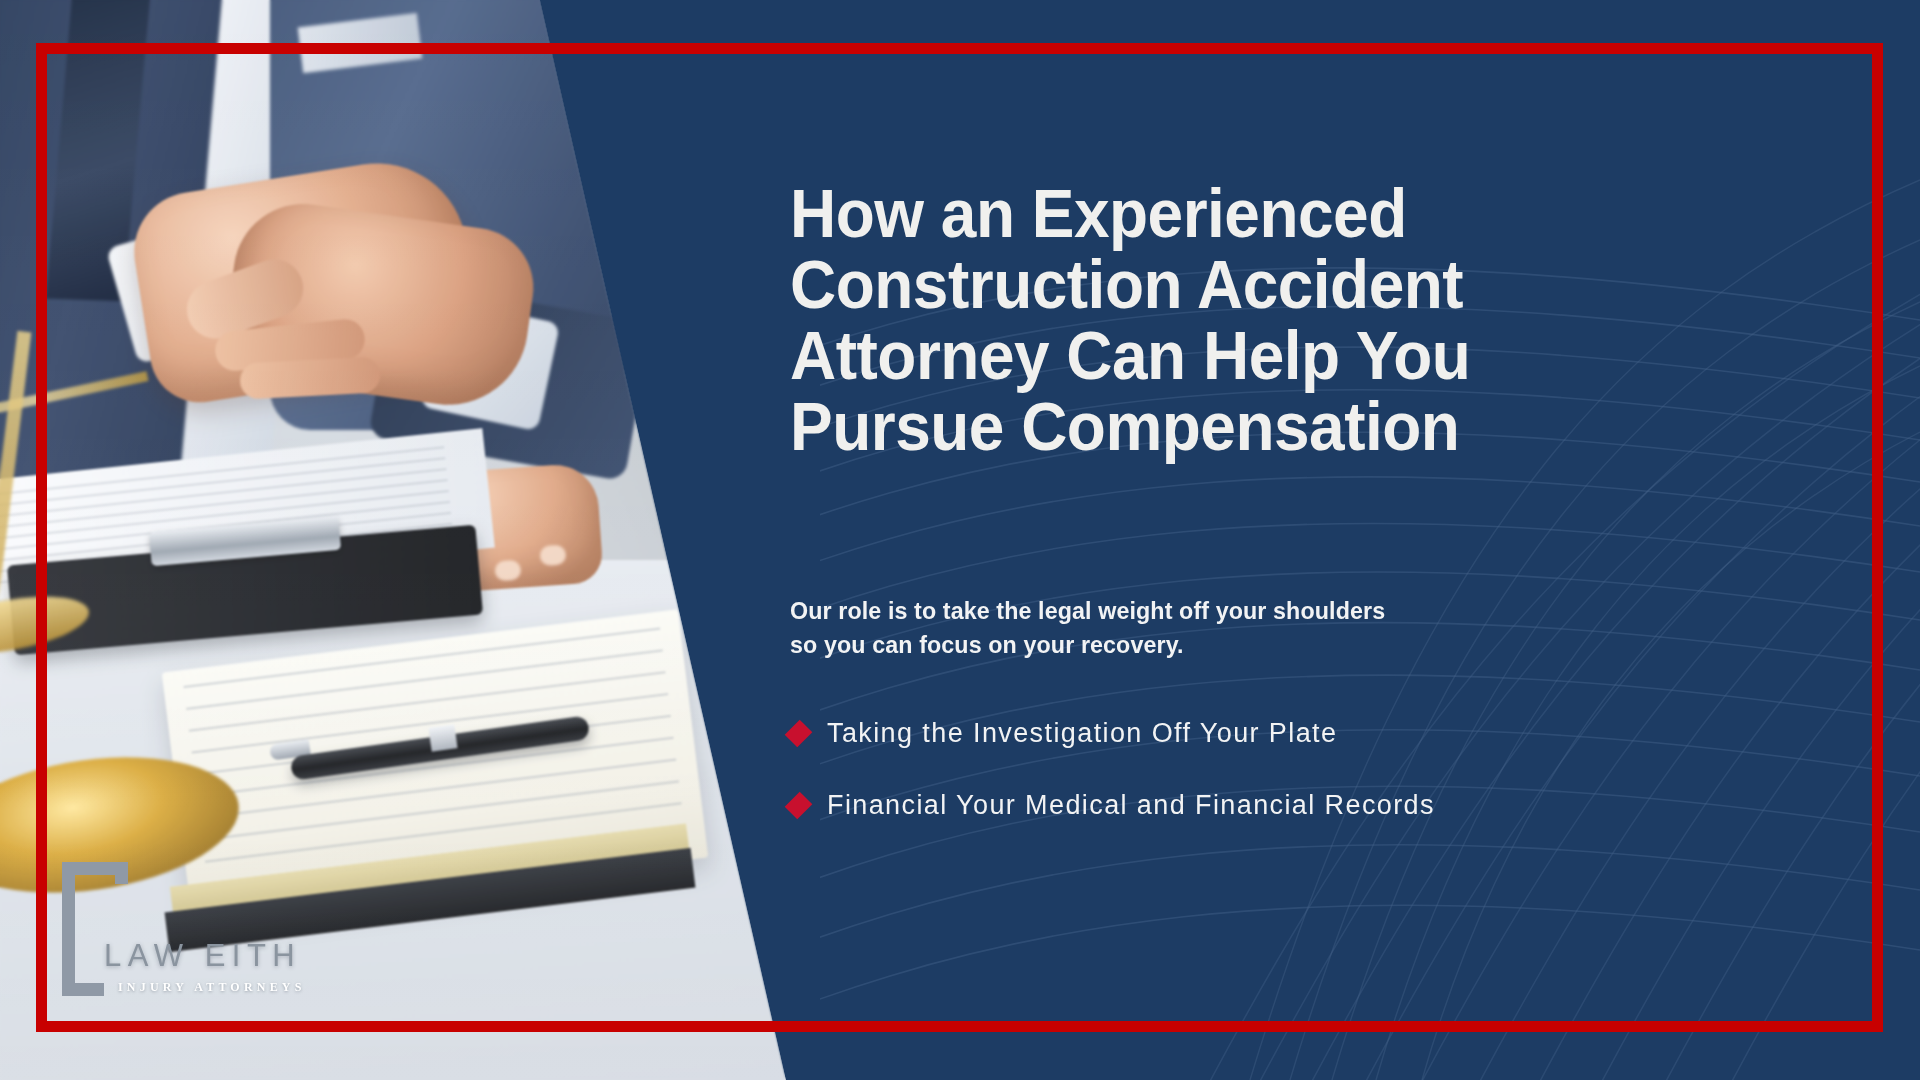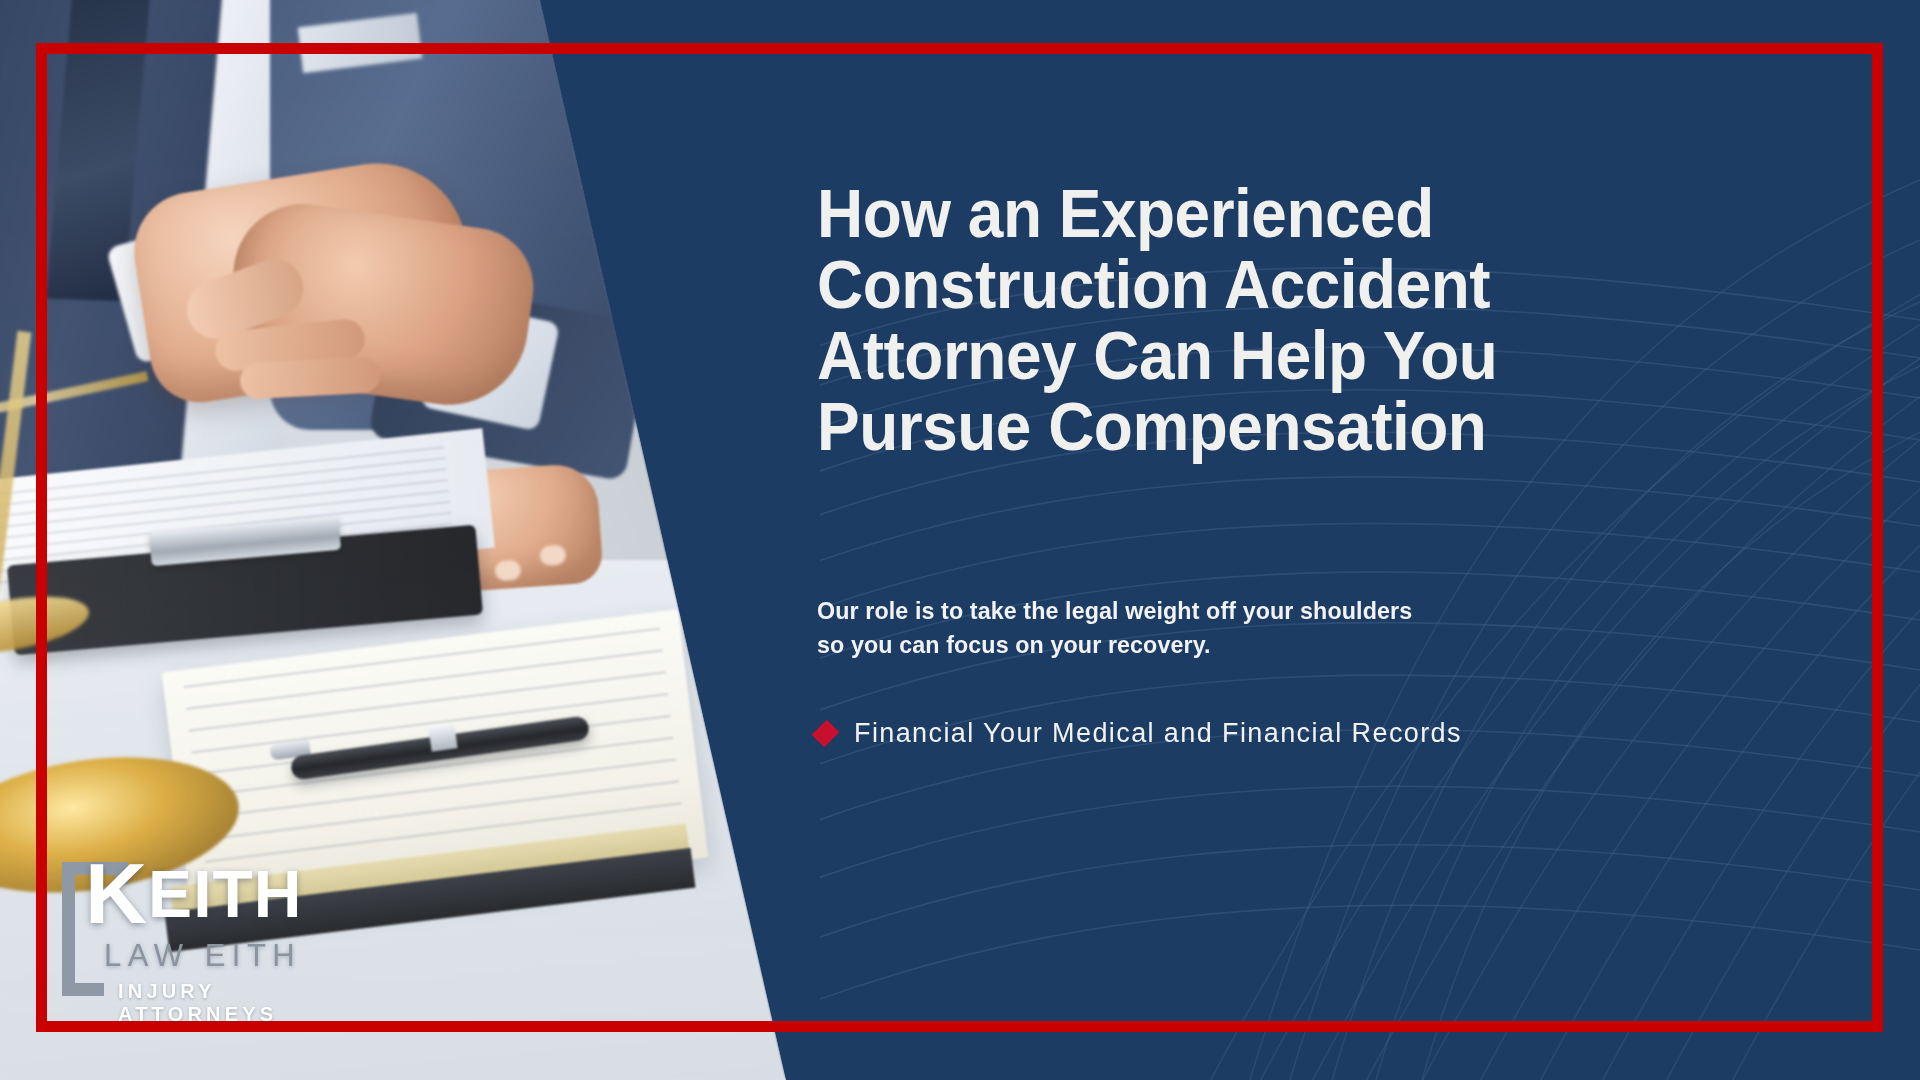--- a/index.html
+++ b/index.html
@@ -212,21 +212,21 @@
   .curves svg{display:block;width:100%;height:100%;}
 
   
   .red-frame{
     position:absolute;left:36px;top:43px;right:37px;bottom:48px;
     border:11px solid #c80000;
     pointer-events:none;
   }
 
   
-  .content{position:absolute;left:817px;top:0;width:1060px;height:759px;}
+  .content{position:absolute;left:790px;top:0;width:1060px;height:759px;}
   .headline{
     position:absolute;top:178px;left:0;width:1000px;
     color:#f0f0ee;
     font-family:"Liberation Sans", sans-serif;
     font-weight:700;
     font-size:68px;
     line-height:71px;
     letter-spacing:-0.5px;
     transform:scaleX(.94);
     transform-origin:left top;
@@ -277,22 +277,23 @@
     text-shadow:0 2px 6px rgba(40,50,65,.45);
   }
   .logo-keith .big{font-size:86px;line-height:66px;vertical-align:-6px;}
   .logo-law{
     position:absolute;left:42px;top:76px;
     color:#8a949f;font-weight:400;font-size:31px;letter-spacing:6.5px;
     text-shadow:0 1px 4px rgba(60,70,85,.35);
   }
   .logo-injury{
     position:absolute;left:56px;top:118px;
-    color:#ffffff;font-weight:600;font-size:20px;letter-spacing:4.2px;
+    color:#ffffff;font-weight:600;font-size:12px;letter-spacing:4.2px;
     text-shadow:0 1px 3px rgba(60,70,85,.4);
+    font-family:Liberation Serif, serif;
   }
 </style>
 </head>
 <body>
 
 <div class="stage">
 
   <div class="photo-wrap">
     <div class="photo">
       <div class="suit-left"></div>
@@ -386,25 +387,28 @@
     </h1>
 
     <div class="subhead">
       <span class="ln">Our role is to take the legal weight off your shoulders</span>
       <span class="ln">so you can focus on your recovery.</span>
     </div>
 
     <ul class="bullets">
       <li>
         <span class="diamond"></span>
+        <span class="bullet-label">Taking the Investigation Off Your Plate</span>
+      </li>
+      <li>
+        <span class="diamond"></span>
         <span class="bullet-label">Financial Your Medical and Financial Records</span>
       </li>
     </ul>
   </div>
 
   <div class="logo">
     <span class="logo-bracket"></span>
-    <span class="logo-keith"><span class="big">K</span><span>EITH</span></span>
     <span class="logo-law">LAW EITH</span>
     <span class="logo-injury">INJURY ATTORNEYS</span>
   </div>
 
 </div>
 
 </body></html>

